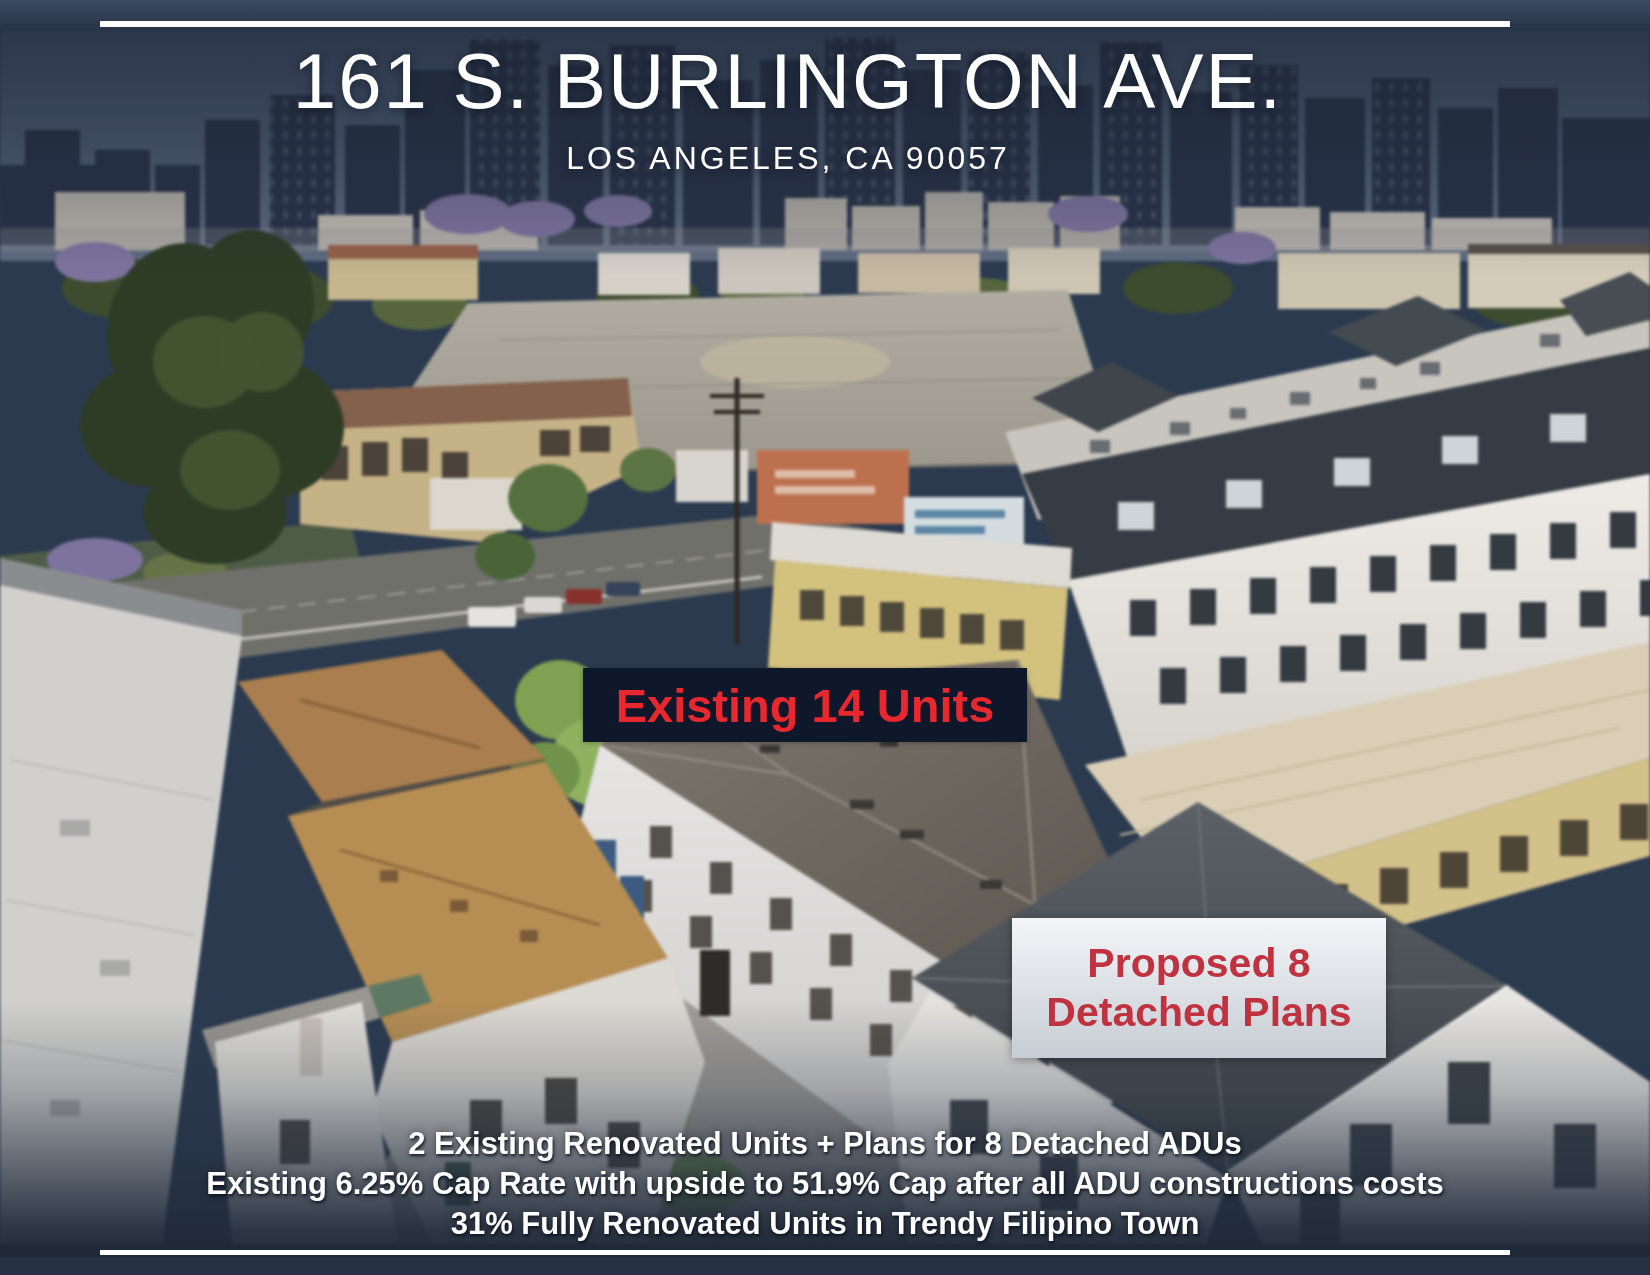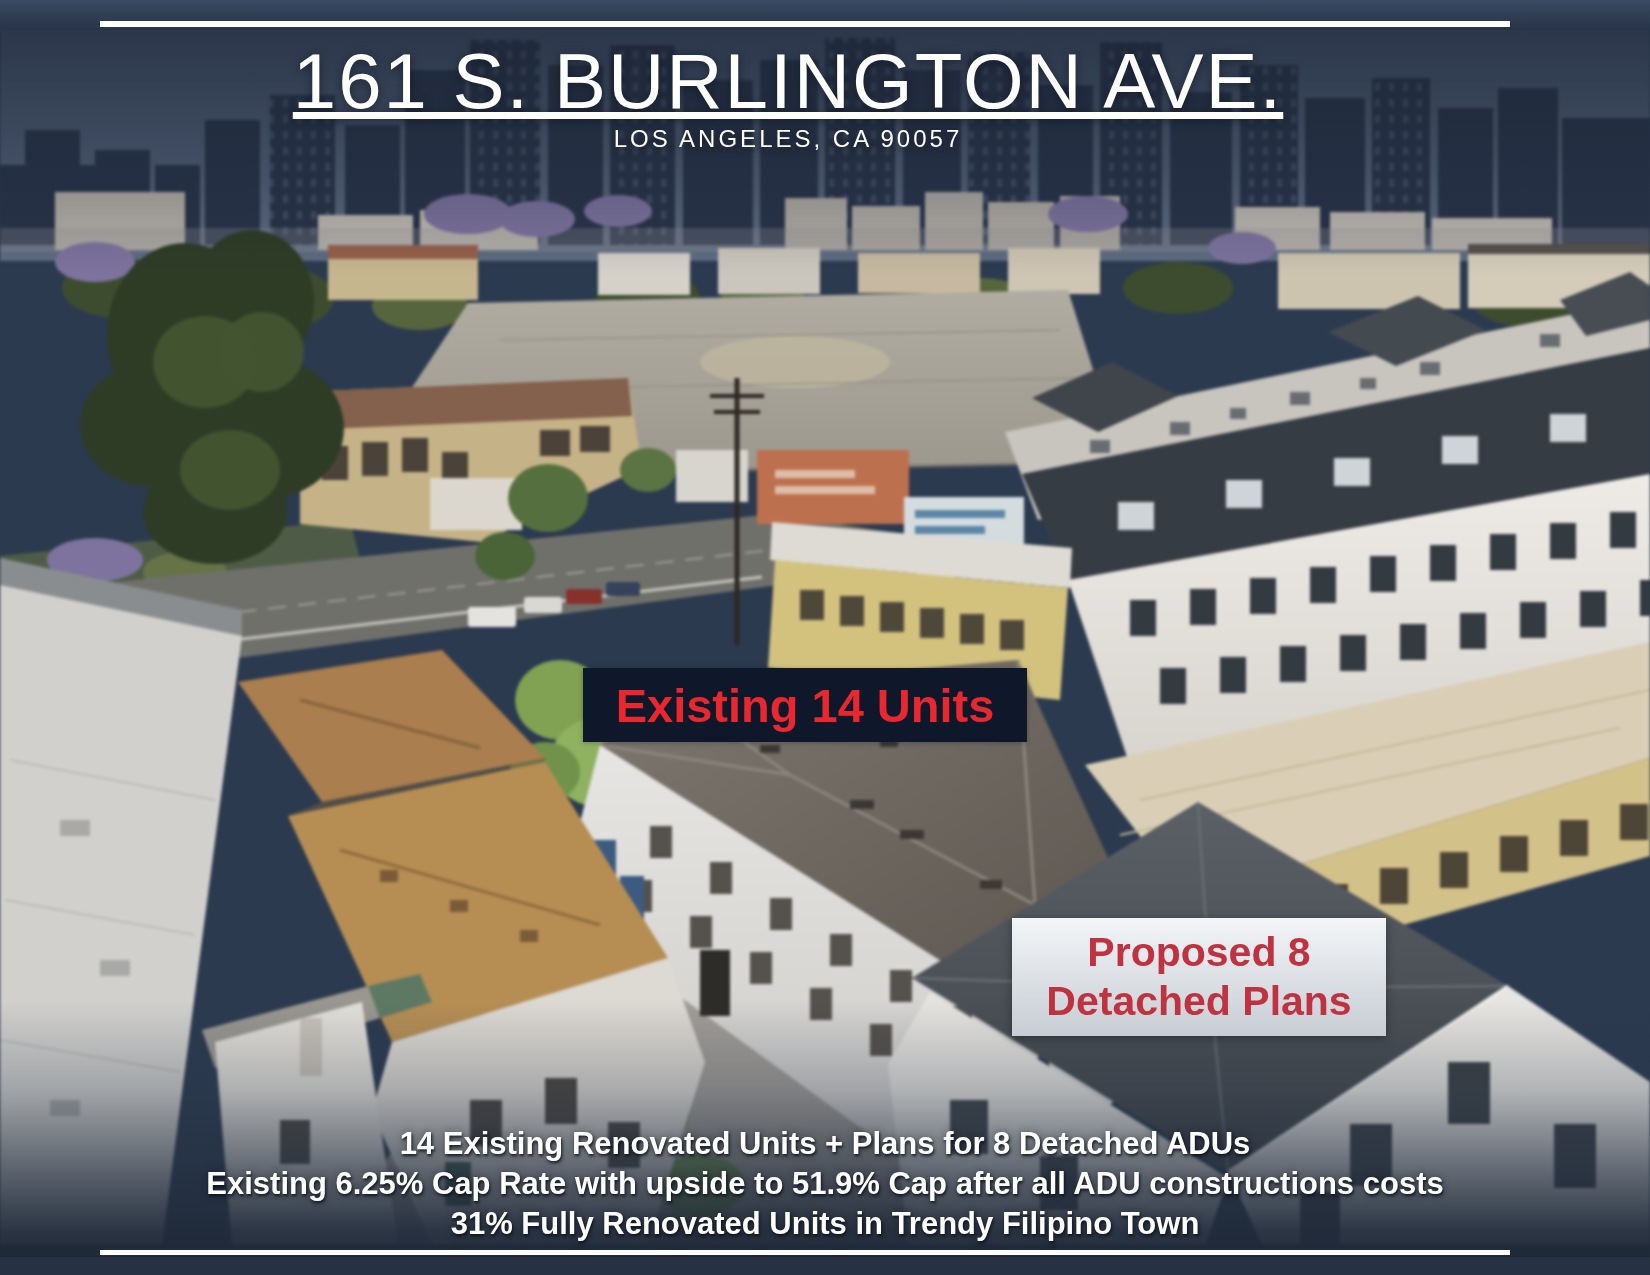--- a/index.html
+++ b/index.html
@@ -29,35 +29,34 @@
     background:linear-gradient(180deg,#3b4b63 0%,#273347 100%);}
   .top-line{position:absolute;left:100px;top:21px;width:1410px;height:6px;background:#ffffff;z-index:3;}
   .bottom-bar{position:absolute;left:0;top:1257px;width:1650px;height:18px;background:#263243;z-index:2;}
   .bottom-line{position:absolute;left:100px;top:1250px;width:1410px;height:5px;background:#ffffff;z-index:3;}
   
   .header{position:absolute;left:788px;top:40px;transform:translateX(-50%);z-index:4;
     text-align:center;color:#fff;white-space:nowrap;}
   .header h1{
     margin:0;font-weight:normal;font-size:78px;letter-spacing:2px;line-height:82px;
     text-shadow:0 2px 10px rgba(10,16,26,.55);
-    text-decoration:underline;
   }
   .header .subtitle{
-    margin-top:0;font-size:24px;letter-spacing:3px;line-height:34px;
+    margin-top:19px;font-size:32px;letter-spacing:3px;line-height:34px;
     text-shadow:0 2px 8px rgba(10,16,26,.55);
   }
   
   .existing-label{
     position:absolute;left:583px;top:668px;width:444px;height:74px;z-index:4;
     background:#0f172a;display:flex;align-items:center;justify-content:center;
     color:var(--accent-red-bright,#e8272e);font-weight:bold;font-size:47px;
     box-shadow:0 1px 5px rgba(0,0,0,.25);
   }
   .proposed-label{
-    position:absolute;left:1012px;top:918px;width:374px;height:118px;z-index:4;
+    position:absolute;left:1012px;top:918px;width:374px;height:140px;z-index:4;
     background:linear-gradient(180deg,#f3f5f7 0%,#dfe3e8 45%,#c7cdd4 100%);
     display:flex;flex-direction:column;align-items:center;justify-content:center;
     color:var(--accent-red-dark,#c0323f);font-weight:bold;font-size:41px;line-height:49px;
     box-shadow:0 2px 9px rgba(0,0,0,.35);
   }
   
   .footer-text{
     position:absolute;left:0;top:1124px;width:1650px;z-index:4;text-align:center;
     color:#ffffff;font-weight:bold;font-size:31px;line-height:40px;
     text-shadow:1px 2px 3px rgba(10,16,26,.85),0 0 9px rgba(10,16,26,.45);
@@ -450,18 +449,18 @@
     <div class="subtitle">LOS ANGELES, CA 90057</div>
   </div>
 
   <div class="existing-label">Existing 14 Units</div>
   <div class="proposed-label">
     <div>Proposed 8</div>
     <div>Detached Plans</div>
   </div>
 
   <div class="footer-text">
-    <div>14 Existing Renovated Units + Plans for 8 Detached ADUs</div>
+    <div>2 Existing Renovated Units + Plans for 8 Detached ADUs</div>
     <div>Existing 6.25% Cap Rate with upside to 51.9% Cap after all ADU constructions costs</div>
     <div>31% Fully Renovated Units in Trendy Filipino Town</div>
   </div>
 
 </div>
 
 </body></html>

